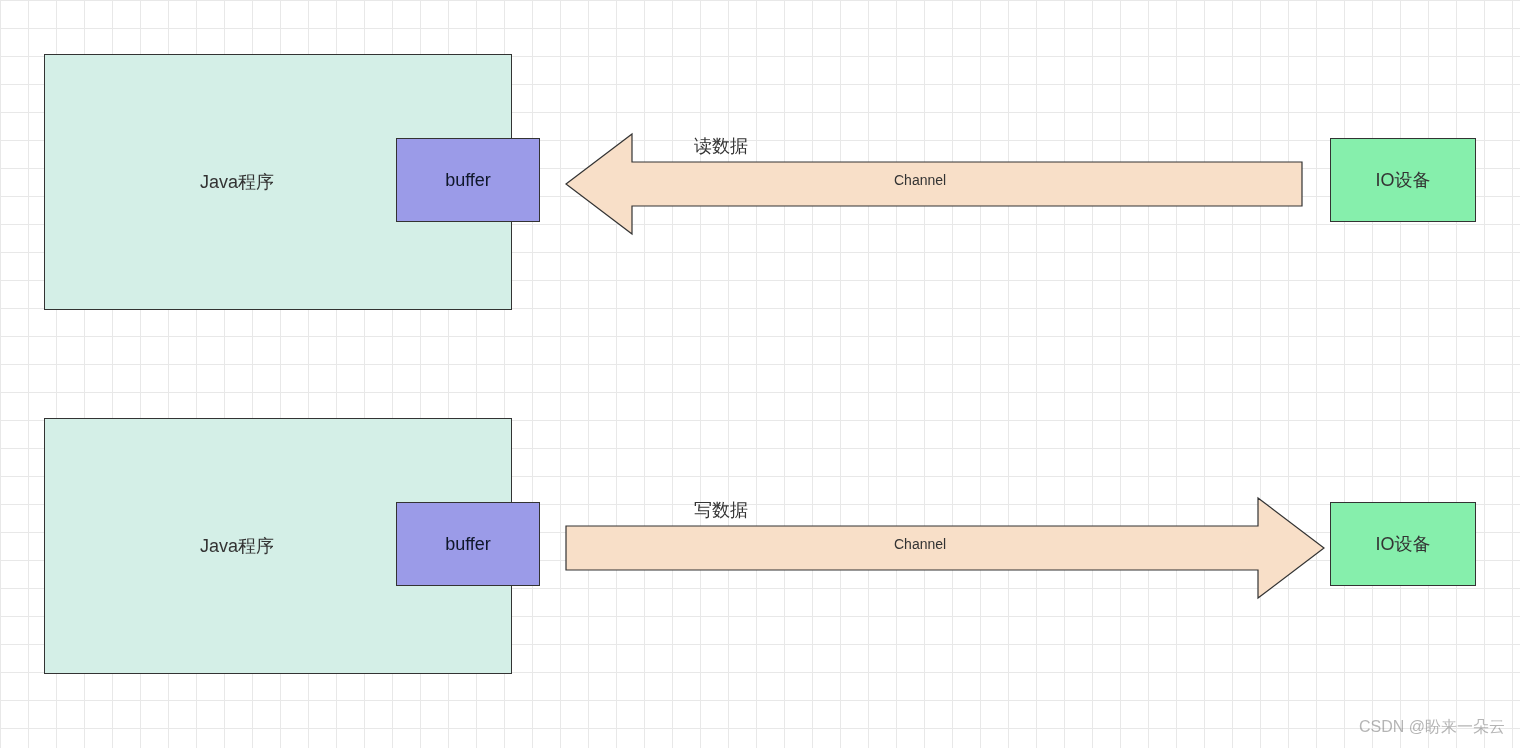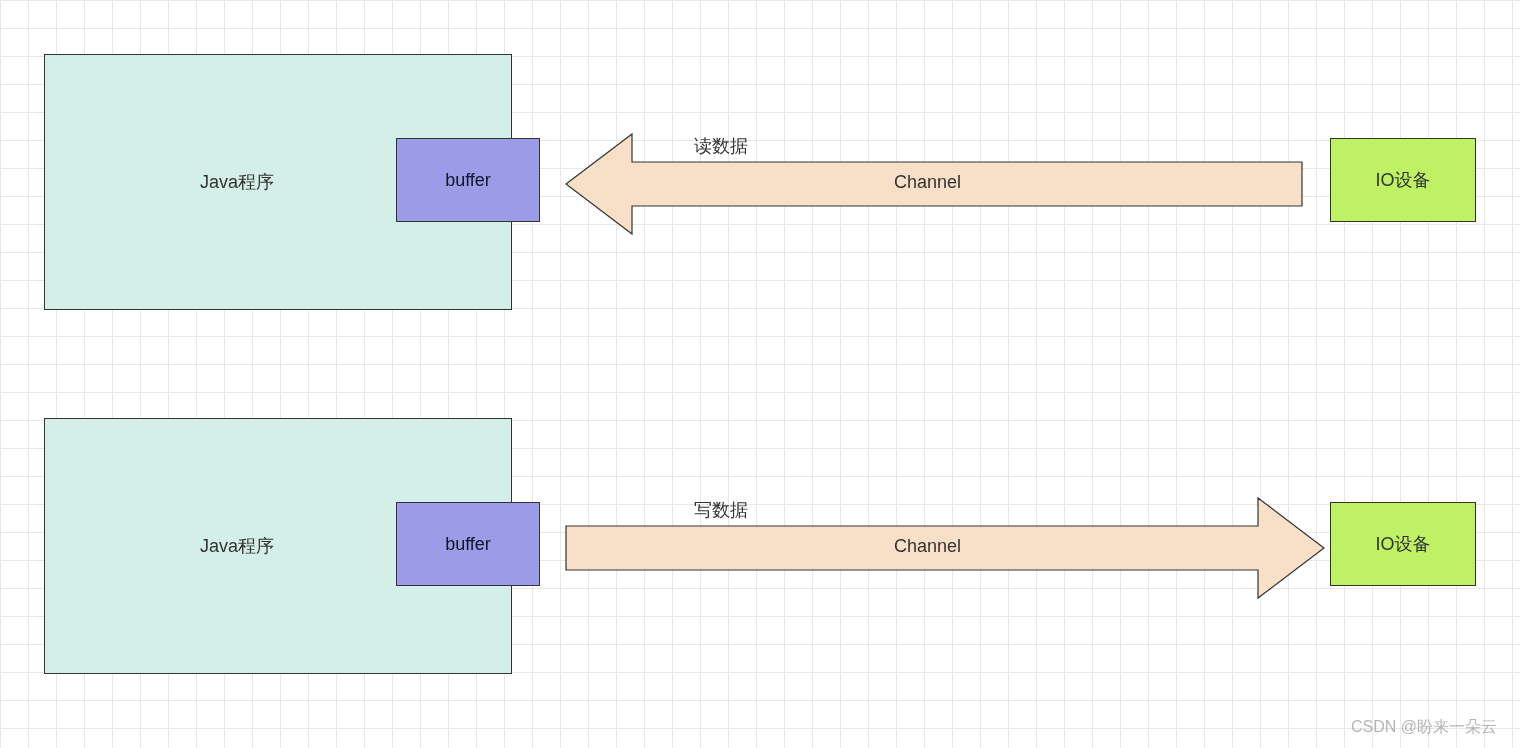--- a/index.html
+++ b/index.html
@@ -31,42 +31,42 @@
       background-color: #9b9be8;
       border: 1px solid #333;
       display: flex;
       align-items: center;
       justify-content: center;
       font-size: 18px;
       color: #0f172a;
     }
     .io-box {
       position: absolute;
-      background-color: #bef264;
+      background-color: #86efac;
       border: 1px solid #333;
       display: flex;
       align-items: center;
       justify-content: center;
       font-size: 18px;
       color: #333;
     }
     .arrow-label-top {
       position: absolute;
       font-size: 18px;
       color: #333;
     }
     .arrow-channel-label {
       position: absolute;
-      font-size: 18px;
+      font-size: 14px;
       color: #333;
       z-index: 5;
     }
     .watermark {
       position: absolute;
-      right: 23px;
+      right: 15px;
       bottom: 10px;
       font-size: 16px;
       color: rgba(120,120,120,0.55);
     }
     svg.arrow {
       position: absolute;
       overflow: visible;
     }
   </style>
 </head>

